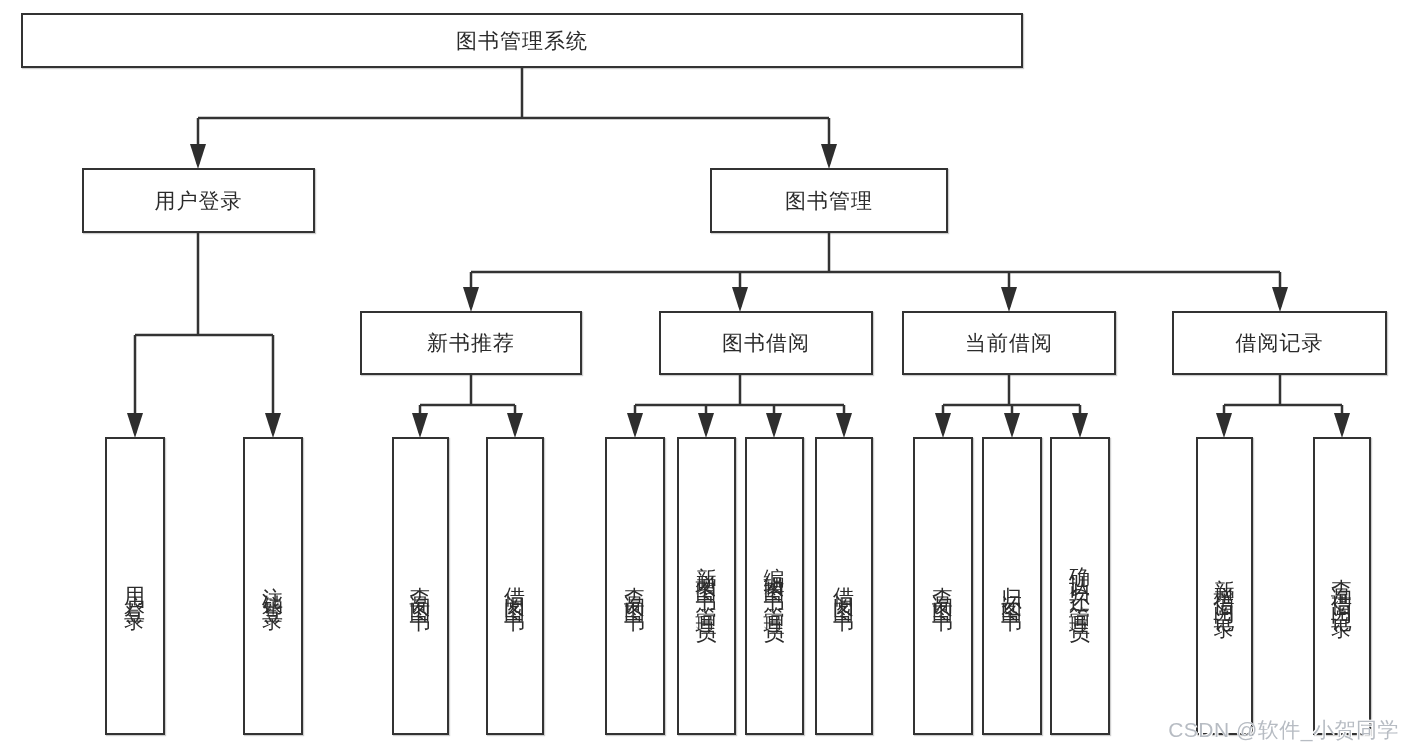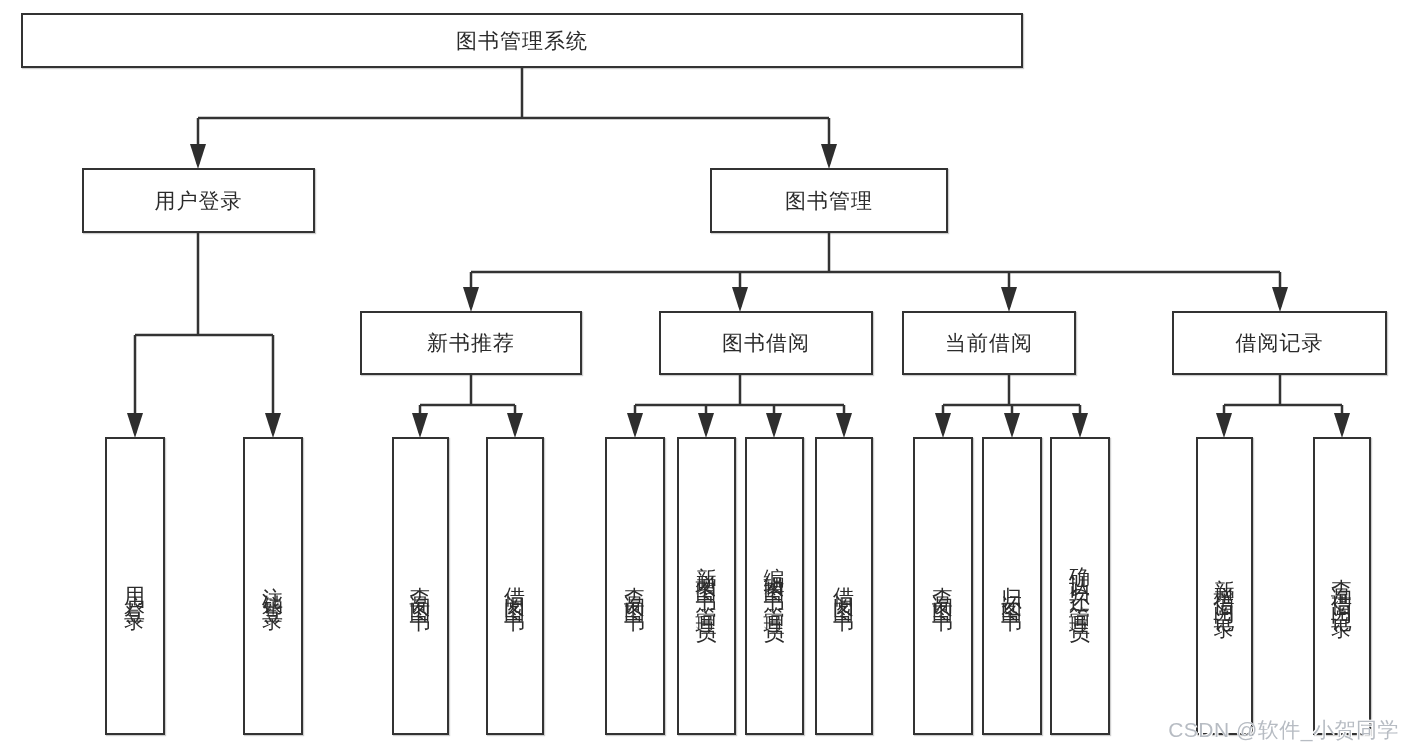--- a/index.html
+++ b/index.html
@@ -117,21 +117,21 @@
   <div class="box" style="left:710px; top:168px; width:238px; height:65px;">
     <span class="h-label">图书管理</span>
   </div>
 
   <div class="box" style="left:360px; top:311px; width:222px; height:64px;">
     <span class="h-label">新书推荐</span>
   </div>
   <div class="box" style="left:633px; top:311px; width:214px; height:64px;margin-left:26px;">
     <span class="h-label">图书借阅</span>
   </div>
-  <div class="box" style="left:902px; top:311px; width:174px; height:64px;">
+  <div class="box" style="left:902px; top:311px; width:214px; height:64px;">
     <span class="h-label">当前借阅</span>
   </div>
   <div class="box" style="left:1172px; top:311px; width:215px; height:64px;">
     <span class="h-label">借阅记录</span>
   </div>
 
   <div class="box leaf" style="left:105px; top:437px; width:60px; height:298px;">
     <span class="v-label">用户登录</span>
   </div>
   <div class="box leaf" style="left:243px; top:437px; width:60px; height:298px;">

